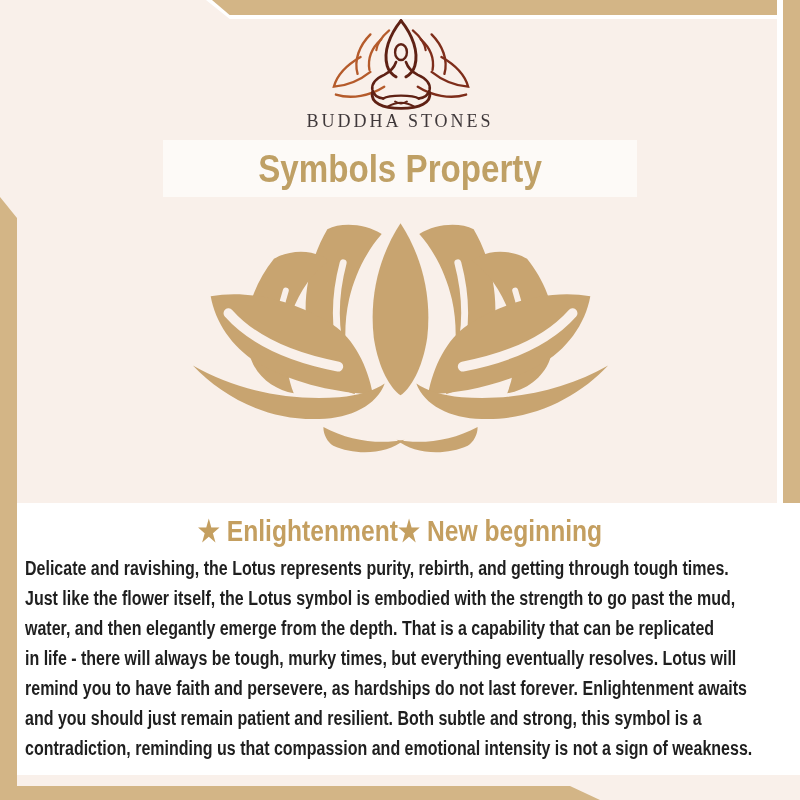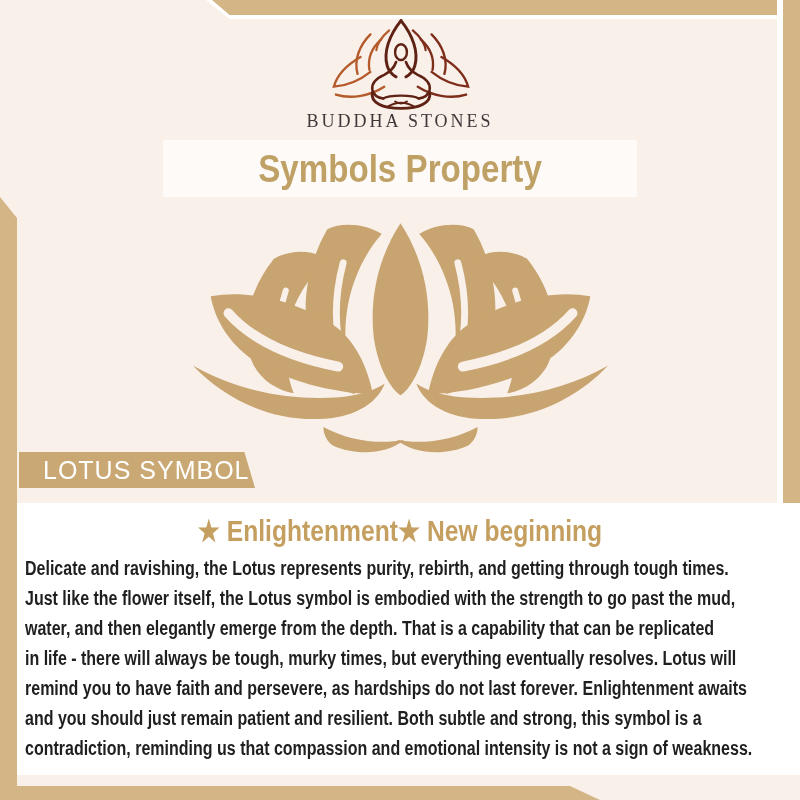--- a/index.html
+++ b/index.html
@@ -122,23 +122,20 @@
 
       <path fill="#c8a470" d="M142,228 C168,242 198,246 224,241 C206,256 174,257 152,247
         C146,243 142,236 142,228 Z"></path>
     </g>
     <use href="#lotus-half" transform="translate(440,0) scale(-1,1)"></use>
 
     <path fill="#c8a470" d="M220,22 C199,54 188,95 193,138 C198,170 210,189 220,196
       C230,189 242,170 247,138 C252,95 241,54 220,22 Z"></path>
   </svg>
 
-  <div class="abs ribbon">
-    <span class="ribbon-label">LOTUS SYMBOL</span>
-  </div>
 
   <div class="abs card"></div>
 
   <div class="abs benefits-heading">★ Enlightenment★ New beginning</div>
 
   <div class="abs paragraph">
     <div class="pline">Delicate and ravishing, the Lotus represents purity, rebirth, and getting through tough times.</div>
     <div class="pline">Just like the flower itself, the Lotus symbol is embodied with the strength to go past the mud,</div>
     <div class="pline">water, and then elegantly emerge from the depth. That is a capability that can be replicated</div>
     <div class="pline">in life - there will always be tough, murky times, but everything eventually resolves. Lotus will</div>

